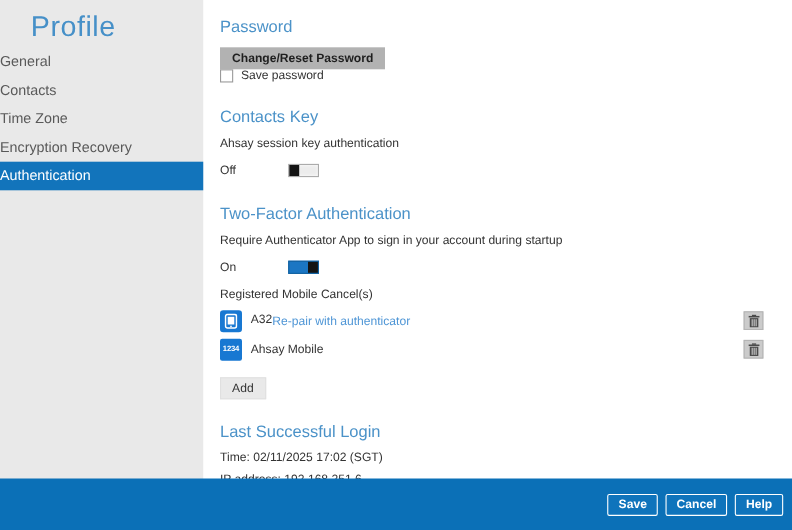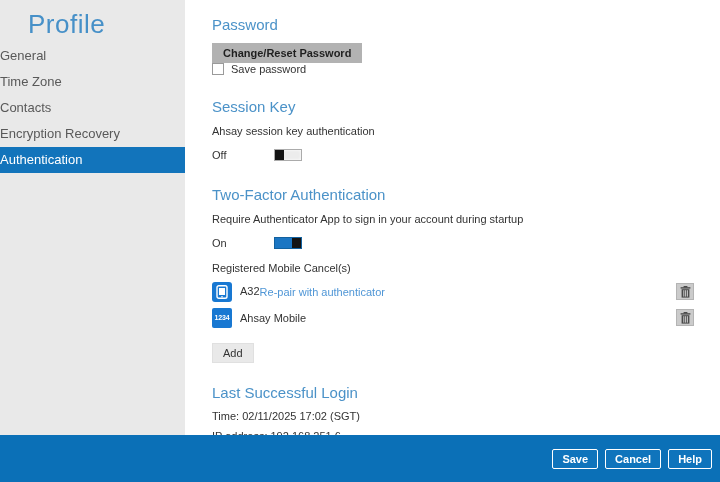--- a/index.html
+++ b/index.html
@@ -19,21 +19,21 @@
   }
   .nav { margin-top:2px; }
   .nav-item {
     height:26px; line-height:26px; 
     font-size:13px; color:#595959; cursor:pointer;
   }
   .nav-item.selected { background:#1274bb; color:#fff; }
   
   .main {
     position:absolute; left:185px; right:0; top:0; bottom:38px;
-    background:#fff; padding:0 26px 0 27px;
+    background:#fff; padding:0 26px 0 15px;
   }
   .section-heading {
     font-size:15px; font-weight:400; color:#4b92c8; line-height:18px;
   }
   .h-password { margin-top:16px; }
   .h-session  { margin-top:23px; }
   .h-twofactor{ margin-top:24px; }
   .h-lastlogin{ margin-top:21px; }
   .desc { font-size:11px; color:#333; margin-top:9px; line-height:13px; }
   .gray-btn {
@@ -93,39 +93,39 @@
     padding:3px 9px; cursor:pointer;
   }
 </style>
 </head>
 <body>
 
 <div class="sidebar">
   <h1 class="sidebar-title">Profile</h1>
   <div class="nav">
     <div class="nav-item">General</div>
+    <div class="nav-item">Contacts</div>
     <div class="nav-item">Time Zone</div>
-    <div class="nav-item">Contacts</div>
     <div class="nav-item">Encryption Recovery</div>
     <div class="nav-item selected">Authentication</div>
   </div>
 </div>
 
 <div class="main">
 
   
   <h2 class="section-heading h-password">Password</h2>
   <button class="gray-btn">Change/Reset Password</button>
   <div class="checkbox-row">
     <span class="checkbox"></span>
     <span class="checkbox-label">Save password</span>
   </div>
 
   
-  <h2 class="section-heading h-session">Session Key</h2>
+  <h2 class="section-heading h-session">Contacts Key</h2>
   <div class="desc">Ahsay session key authentication</div>
   <div class="toggle-row">
     <span class="toggle-label">Off</span>
     <span class="toggle off">
         <span class="knob"></span>
       </span>
   </div>
 
   
   <h2 class="section-heading h-twofactor">Two-Factor Authentication</h2>

